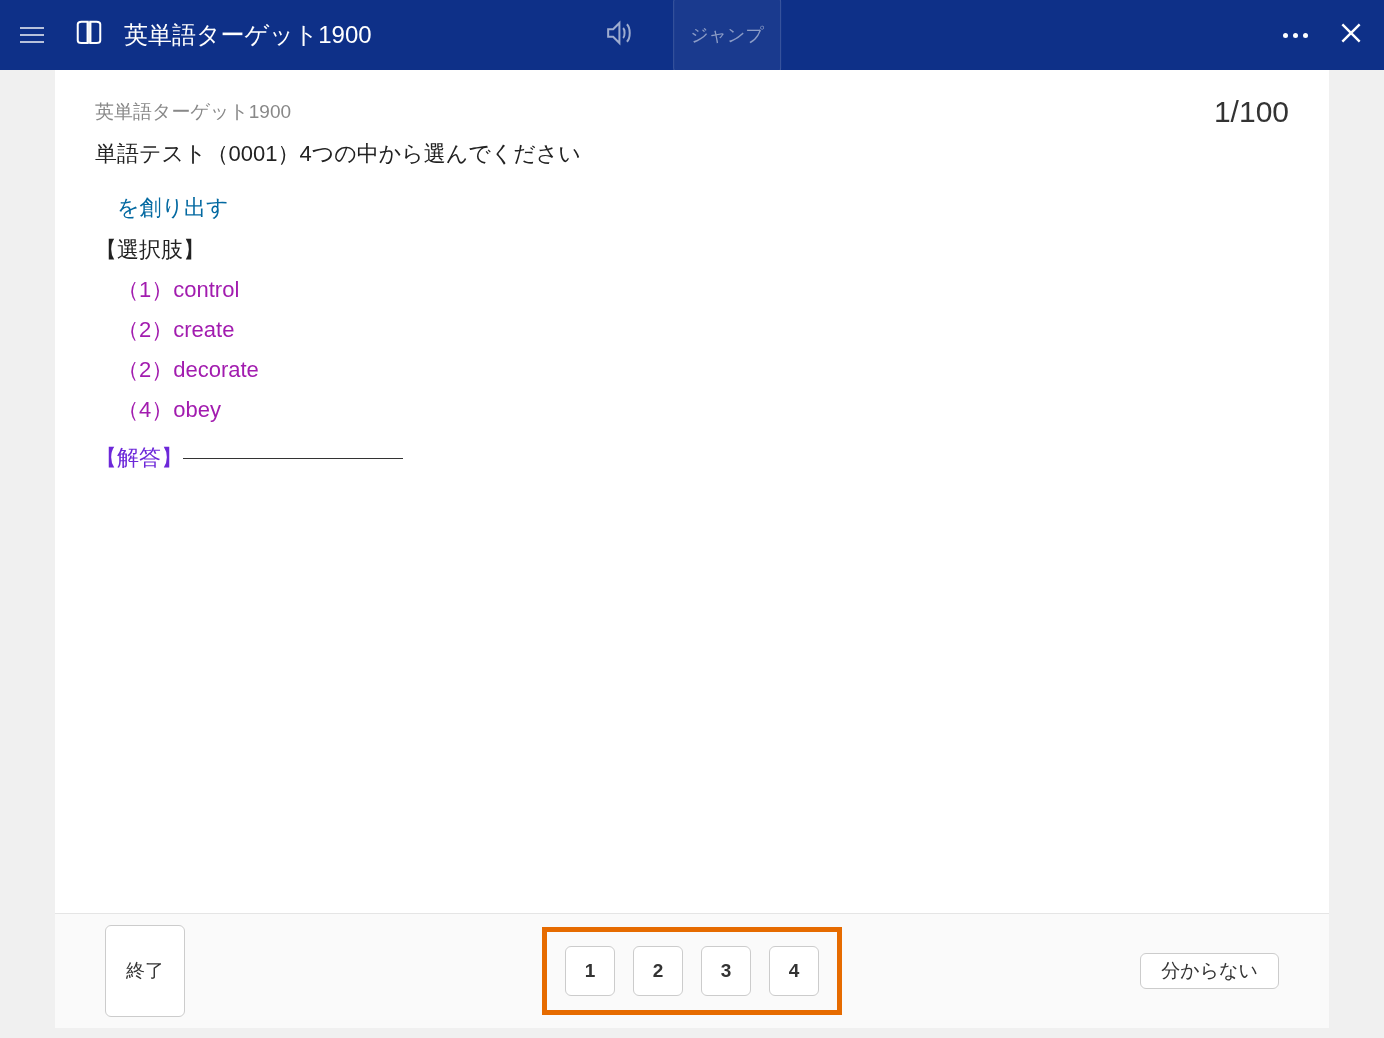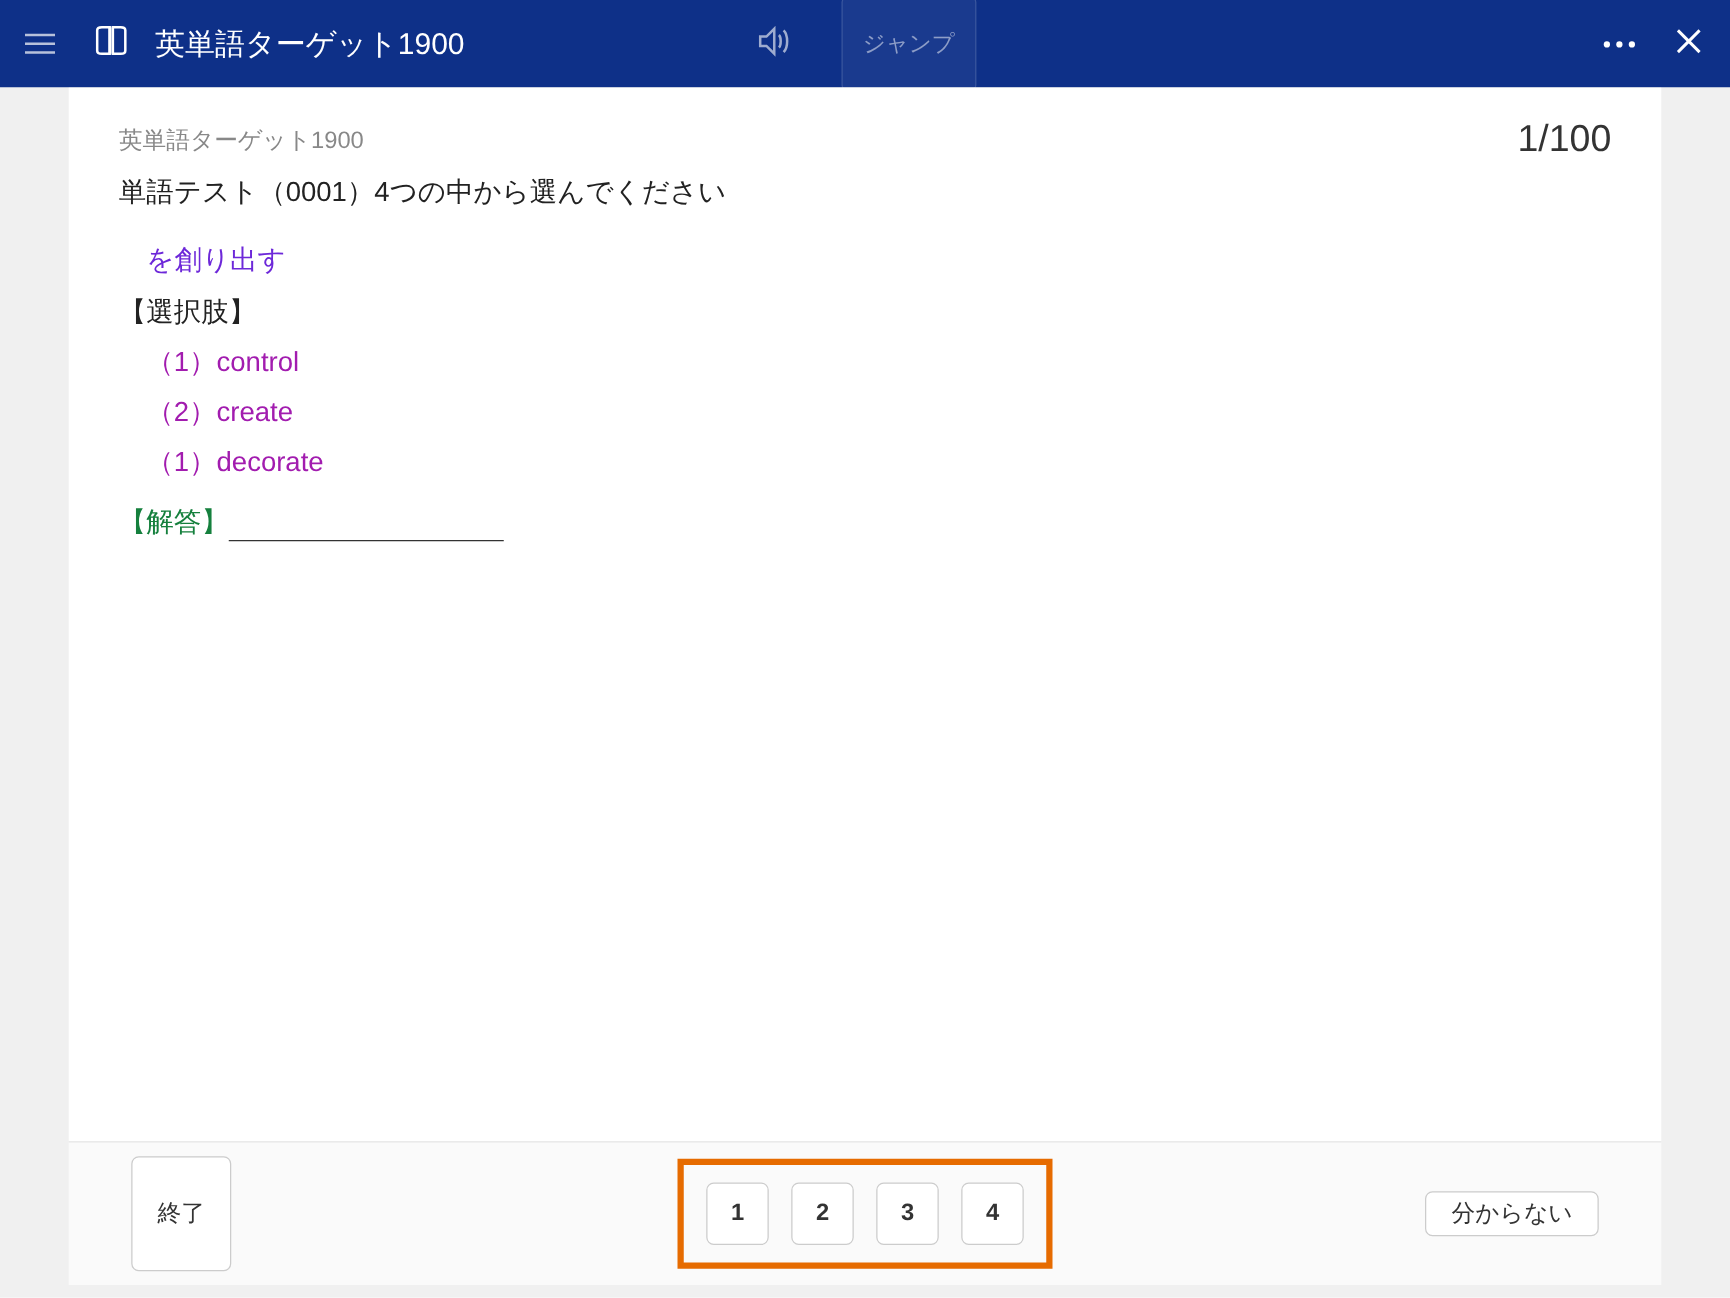--- a/index.html
+++ b/index.html
@@ -127,36 +127,36 @@
       color: #222;
       margin-bottom: 24px;
     }
     .section-label {
       font-size: 22px;
       color: #222;
       margin-bottom: 10px;
     }
     .question-text {
       font-size: 22px;
-      color: #6d28d9;
+      color: #0369a1;
       margin-left: 22px;
       margin-bottom: 12px;
     }
     .option {
       font-size: 22px;
       color: #a21caf;
       margin-left: 22px;
       margin-bottom: 10px;
     }
     .answer-row {
       font-size: 22px;
-      color: #15803d;
+      color: #6d28d9;
       margin-top: 18px;
       display: flex;
-      align-items: flex-end;
+      align-items: center;
     }
     .answer-line {
       display: inline-block;
       width: 220px;
       border-bottom: 1px solid #333;
       margin-left: 0;
       height: 1px;
     }
     
     
@@ -293,21 +293,22 @@
   <div class="content">
     <div class="content-header">
       <div class="breadcrumb">英単語ターゲット1900</div>
       <div class="page-counter">1/100</div>
     </div>
     <div class="instruction">単語テスト（0001）4つの中から選んでください</div>
     <div class="question-text">を創り出す</div>
     <div class="section-label">【選択肢】</div>
     <div class="option">（1）control</div>
     <div class="option">（2）create</div>
-    <div class="option">（1）decorate</div>
+    <div class="option">（2）decorate</div>
+    <div class="option">（4）obey</div>
     <div class="answer-row">
       <span>【解答】</span>
       <span class="answer-line"></span>
     </div>
   </div>
   <div class="right-gutter"></div>
 </div>
 
 <div class="footer">
   <button class="exit-button">終了</button>

